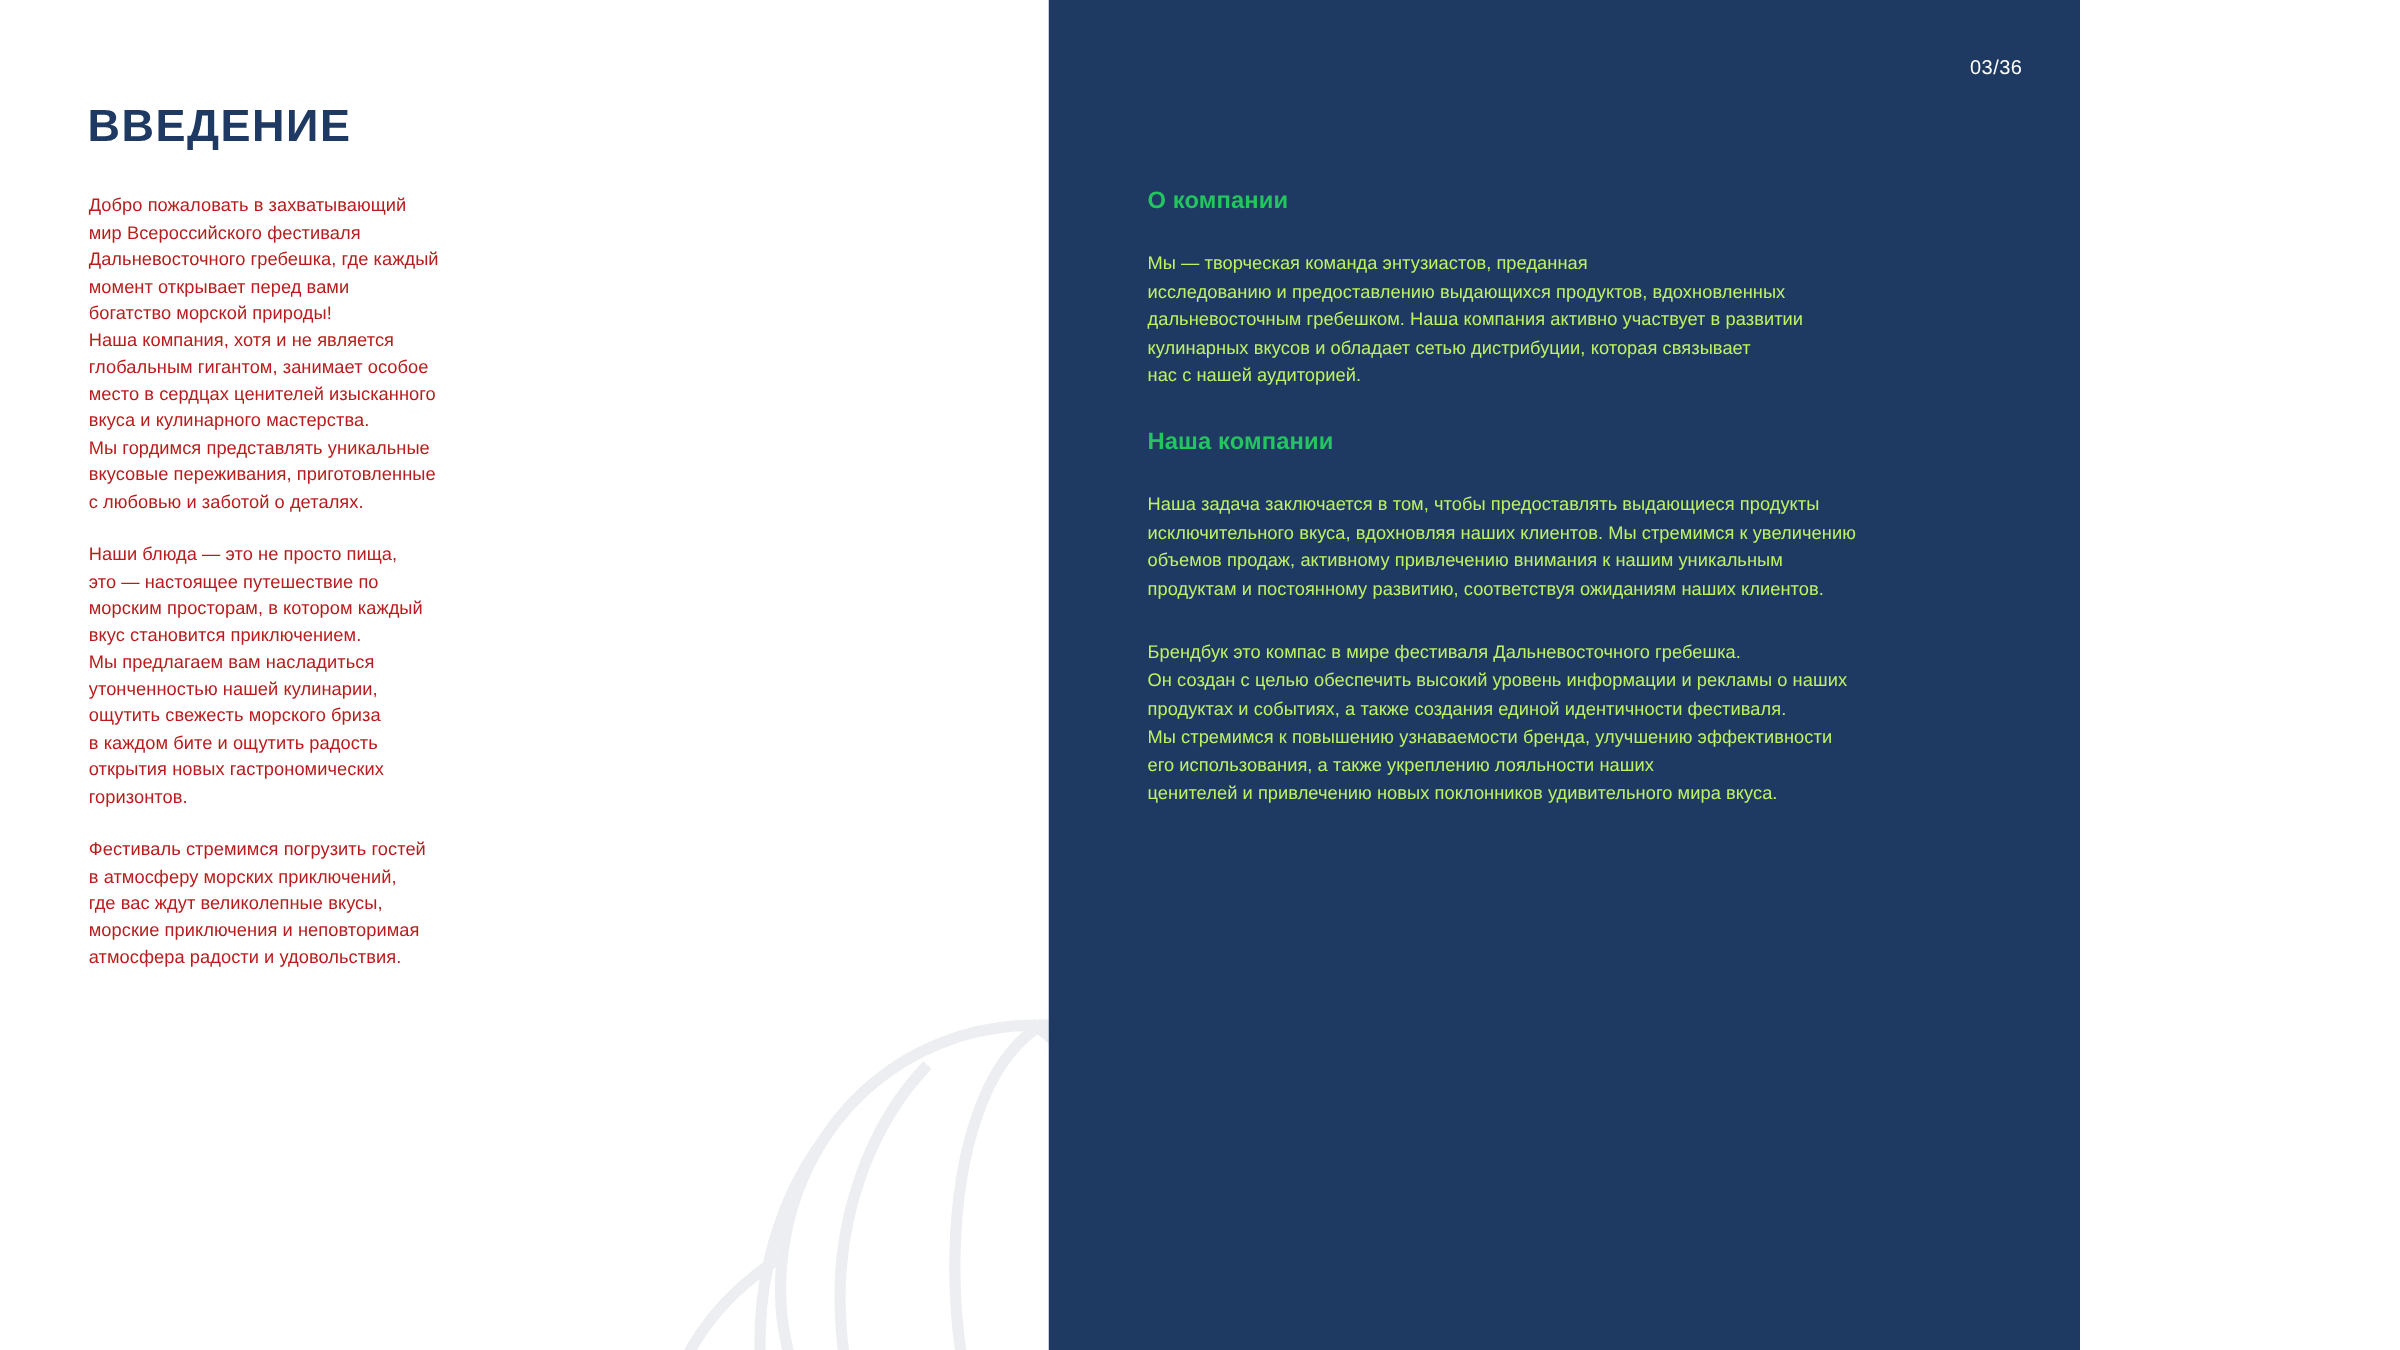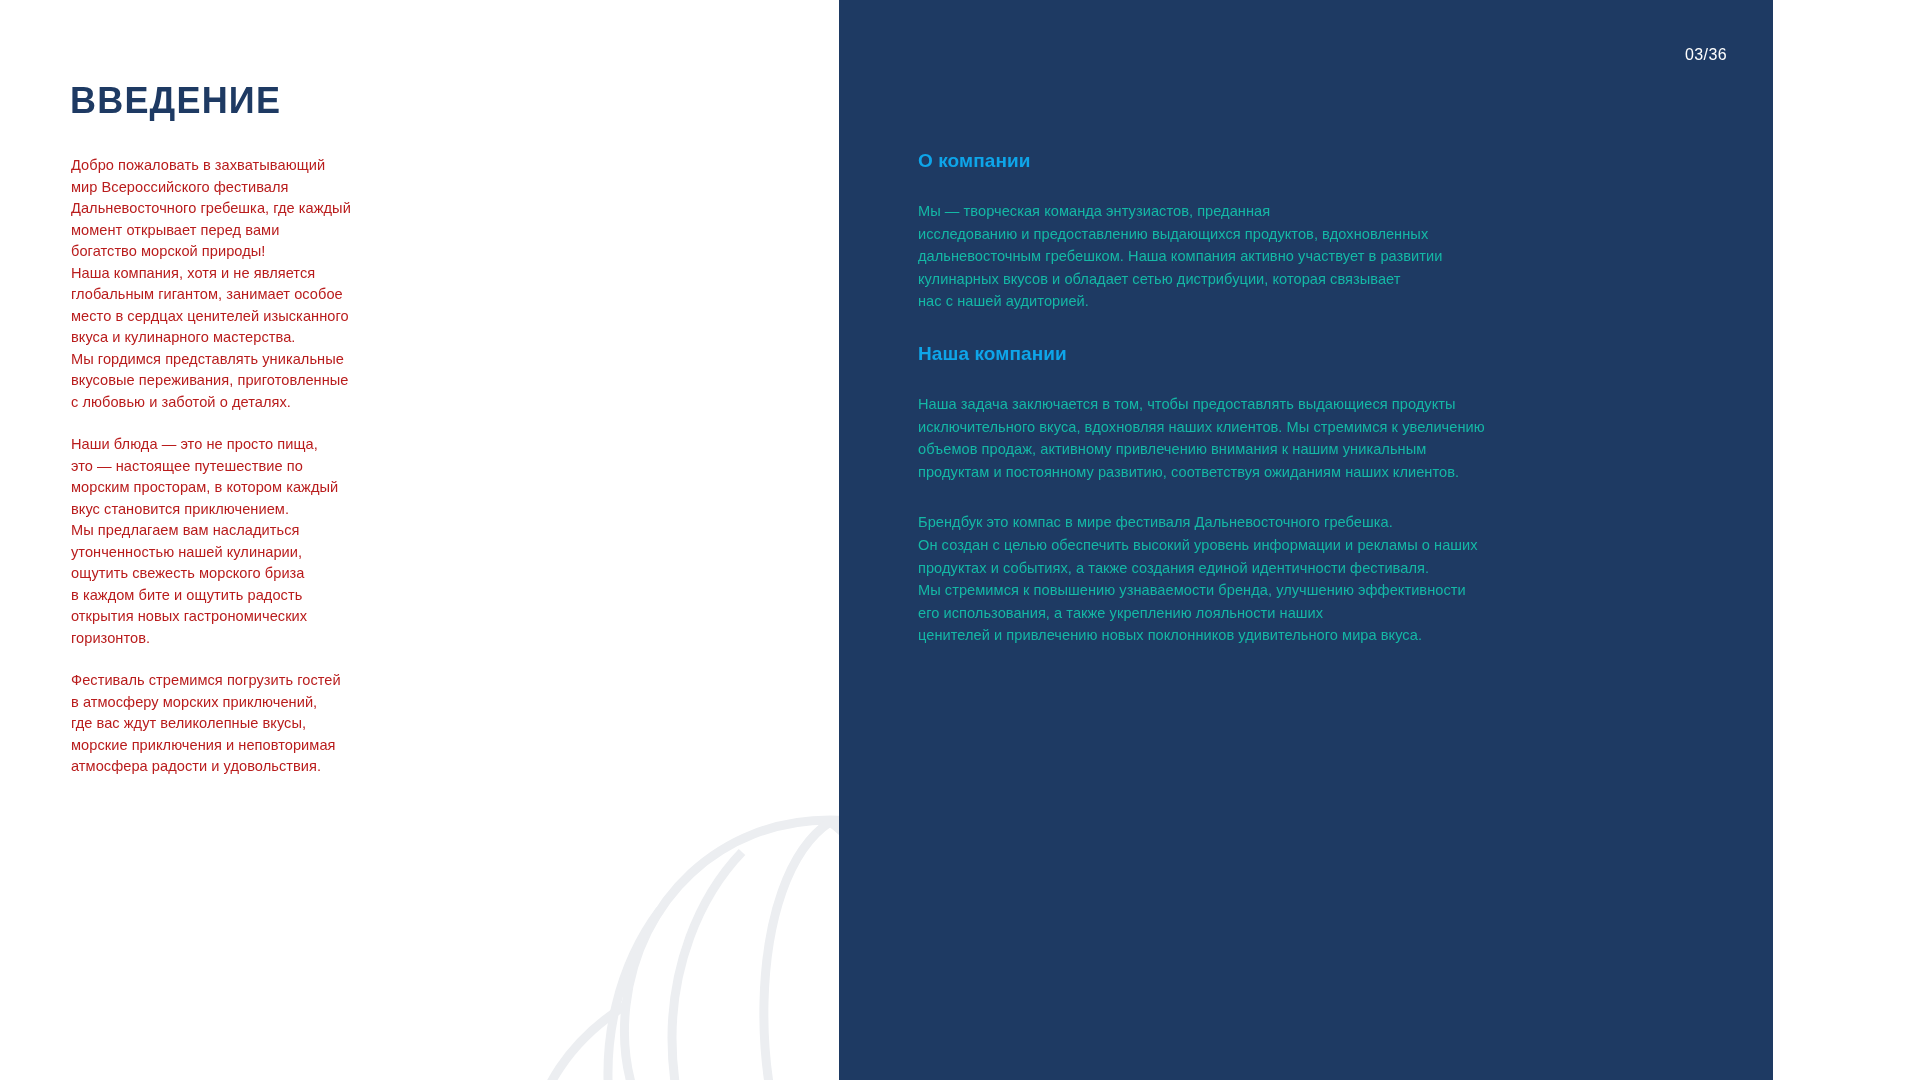--- a/index.html
+++ b/index.html
@@ -63,21 +63,21 @@
   }
   .left-body p {
     margin: 0 0 21px 0;
     white-space: pre-line;
   }
   .left-body p:last-child { margin-bottom: 0; }
 
   
   .right-panel {
     position: relative;
-    width: 934px;
+    width: 825px;
     height: 1080px;
     background: #1e3a63;
     flex: 0 0 auto;
     overflow: hidden;
   }
 
   .page-number {
     position: absolute;
     right: 46px;
     top: 46px;
@@ -95,28 +95,28 @@
   }
 
   .section {
     margin-bottom: 26px;
   }
   .section:last-child { margin-bottom: 0; }
 
   .section-title {
     font-size: 19px;
     font-weight: bold;
-    color: #0ea5e9;
+    color: #22c55e;
     margin: 0 0 17px 0;
     letter-spacing: 0.1px;
   }
   .section-body {
     font-size: 14.6px;
     line-height: 22.6px;
-    color: #14b8a6;
+    color: #bef264;
     white-space: pre-line;
     letter-spacing: 0.05px;
     margin-top: 28px;
   }
 
   .sec-gap-1 { margin-bottom: 30px; }
   .sec-gap-2 { margin-bottom: 28px; }
 </style>
 </head>
 <body>

